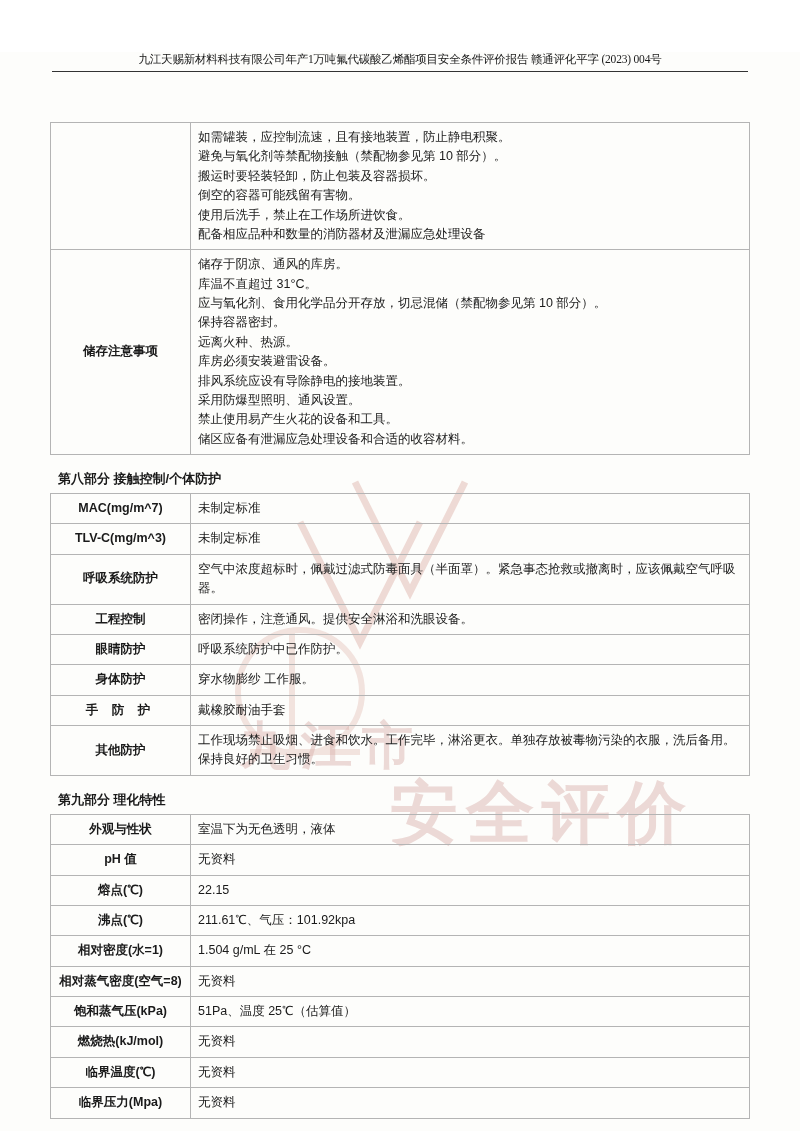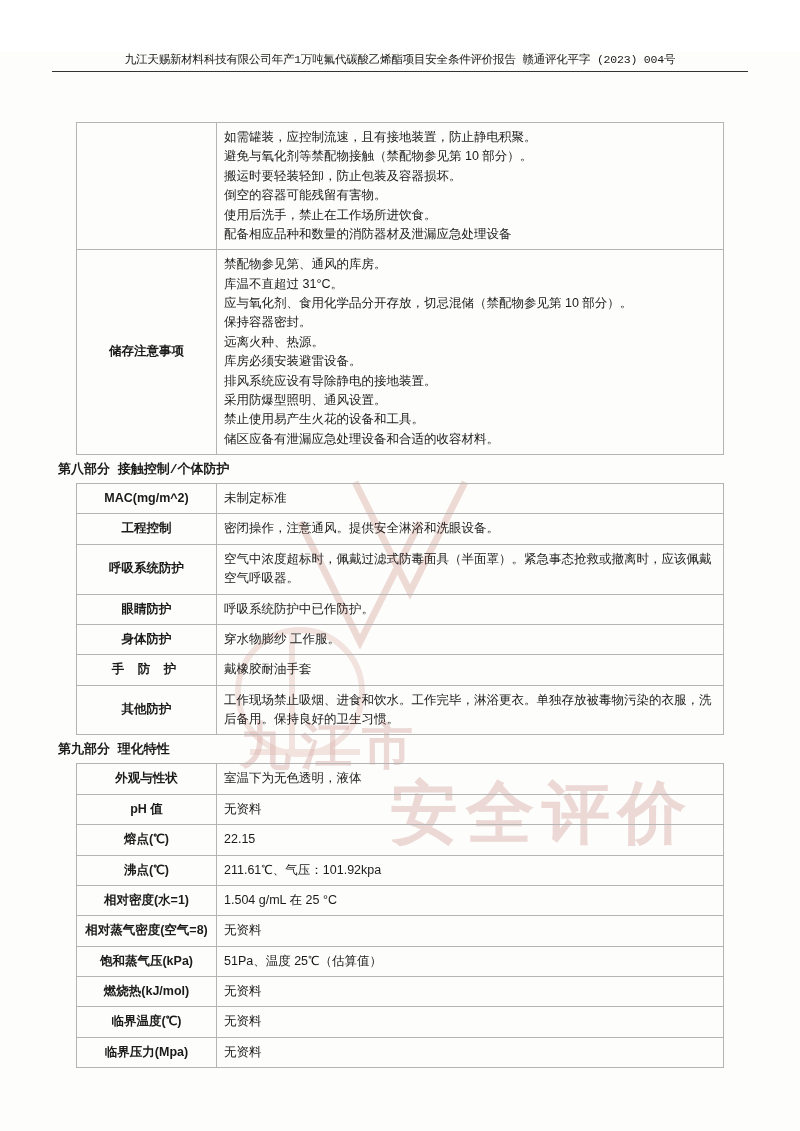--- a/index.html
+++ b/index.html
@@ -40,29 +40,29 @@
     position: relative;
     z-index: 2;
     padding: 0;
   }
   .header {
     margin: 52px 52px 0 52px;
     border-bottom: 1px solid #333;
     padding-bottom: 4px;
     text-align: center;
     font-size: 11.5px;
-    font-family: Liberation Mono, monospace;
+    font-family: Liberation Serif, serif;
     letter-spacing: -0.2px;
     white-space: nowrap;
     overflow: hidden;
   }
   table.doc {
     border-collapse: collapse;
     margin: 0 auto;
-    width: 648px;
+    width: 700px;
     table-layout: fixed;
     background: rgba(255,255,255,0.0);
   }
   table.doc td {
     border: 1px solid #b4b4b4;
     padding: 5px 7px;
     font-size: 12.5px;
     line-height: 1.55;
     vertical-align: middle;
     font-family: "Liberation Sans", sans-serif;
@@ -74,24 +74,24 @@
   }
   td.label.spread {
     letter-spacing: 5px;
   }
   td.value {
     text-align: left;
   }
   .multiline div { white-space: nowrap; }
   .section-title {
     width: 700px;
-    margin: 5px auto 5px auto;
+    margin: 15px auto 5px auto;
     font-size: 13px;
     font-weight: bold;
-    font-family: Liberation Mono, monospace;
+    font-family: Liberation Sans, sans-serif;
     padding-left: 8px;
     box-sizing: border-box;
   }
   .tbl-wrap { width: 700px; margin: 0 auto; }
   .block-top { margin-top: 50px; }
 </style>
 </head>
 <body>
 
 <div class="page">
@@ -130,21 +130,21 @@
               <div>避免与氧化剂等禁配物接触（禁配物参见第 10 部分）。</div>
               <div>搬运时要轻装轻卸，防止包装及容器损坏。</div>
               <div>倒空的容器可能残留有害物。</div>
               <div>使用后洗手，禁止在工作场所进饮食。</div>
               <div>配备相应品种和数量的消防器材及泄漏应急处理设备</div>
             </td>
           </tr>
           <tr>
             <td class="label">储存注意事项</td>
             <td class="value multiline">
-              <div>禁配物参见第、通风的库房。</div>
+              <div>储存于阴凉、通风的库房。</div>
               <div>库温不直超过 31°C。</div>
               <div>应与氧化剂、食用化学品分开存放，切忌混储（禁配物参见第 10 部分）。</div>
               <div>保持容器密封。</div>
               <div>远离火种、热源。</div>
               <div>库房必须安装避雷设备。</div>
               <div>排风系统应设有导除静电的接地装置。</div>
               <div>采用防爆型照明、通风设置。</div>
               <div>禁止使用易产生火花的设备和工具。</div>
               <div>储区应备有泄漏应急处理设备和合适的收容材料。</div>
             </td>
@@ -156,30 +156,34 @@
     <div class="section-title">第八部分  接触控制/个体防护</div>
 
     <div class="tbl-wrap">
       <table class="doc">
         <colgroup>
             <col style="width:140px">
             <col>
           </colgroup>
         <tbody>
           <tr>
-            <td class="label">MAC(mg/m^2)</td>
+            <td class="label">MAC(mg/m^7)</td>
             <td class="value">未制定标准</td>
+          </tr>
+          <tr>
+            <td class="label">TLV-C(mg/m^3)</td>
+            <td class="value">未制定标准</td>
+          </tr>
+          <tr>
+            <td class="label">呼吸系统防护</td>
+            <td class="value">空气中浓度超标时，佩戴过滤式防毒面具（半面罩）。紧急事态抢救或撤离时，应该佩戴空气呼吸器。</td>
           </tr>
           <tr>
             <td class="label">工程控制</td>
             <td class="value">密闭操作，注意通风。提供安全淋浴和洗眼设备。</td>
-          </tr>
-          <tr>
-            <td class="label">呼吸系统防护</td>
-            <td class="value">空气中浓度超标时，佩戴过滤式防毒面具（半面罩）。紧急事态抢救或撤离时，应该佩戴空气呼吸器。</td>
           </tr>
           <tr>
             <td class="label">眼睛防护</td>
             <td class="value">呼吸系统防护中已作防护。</td>
           </tr>
           <tr>
             <td class="label">身体防护</td>
             <td class="value">穿水物膨纱 工作服。</td>
           </tr>
           <tr>

